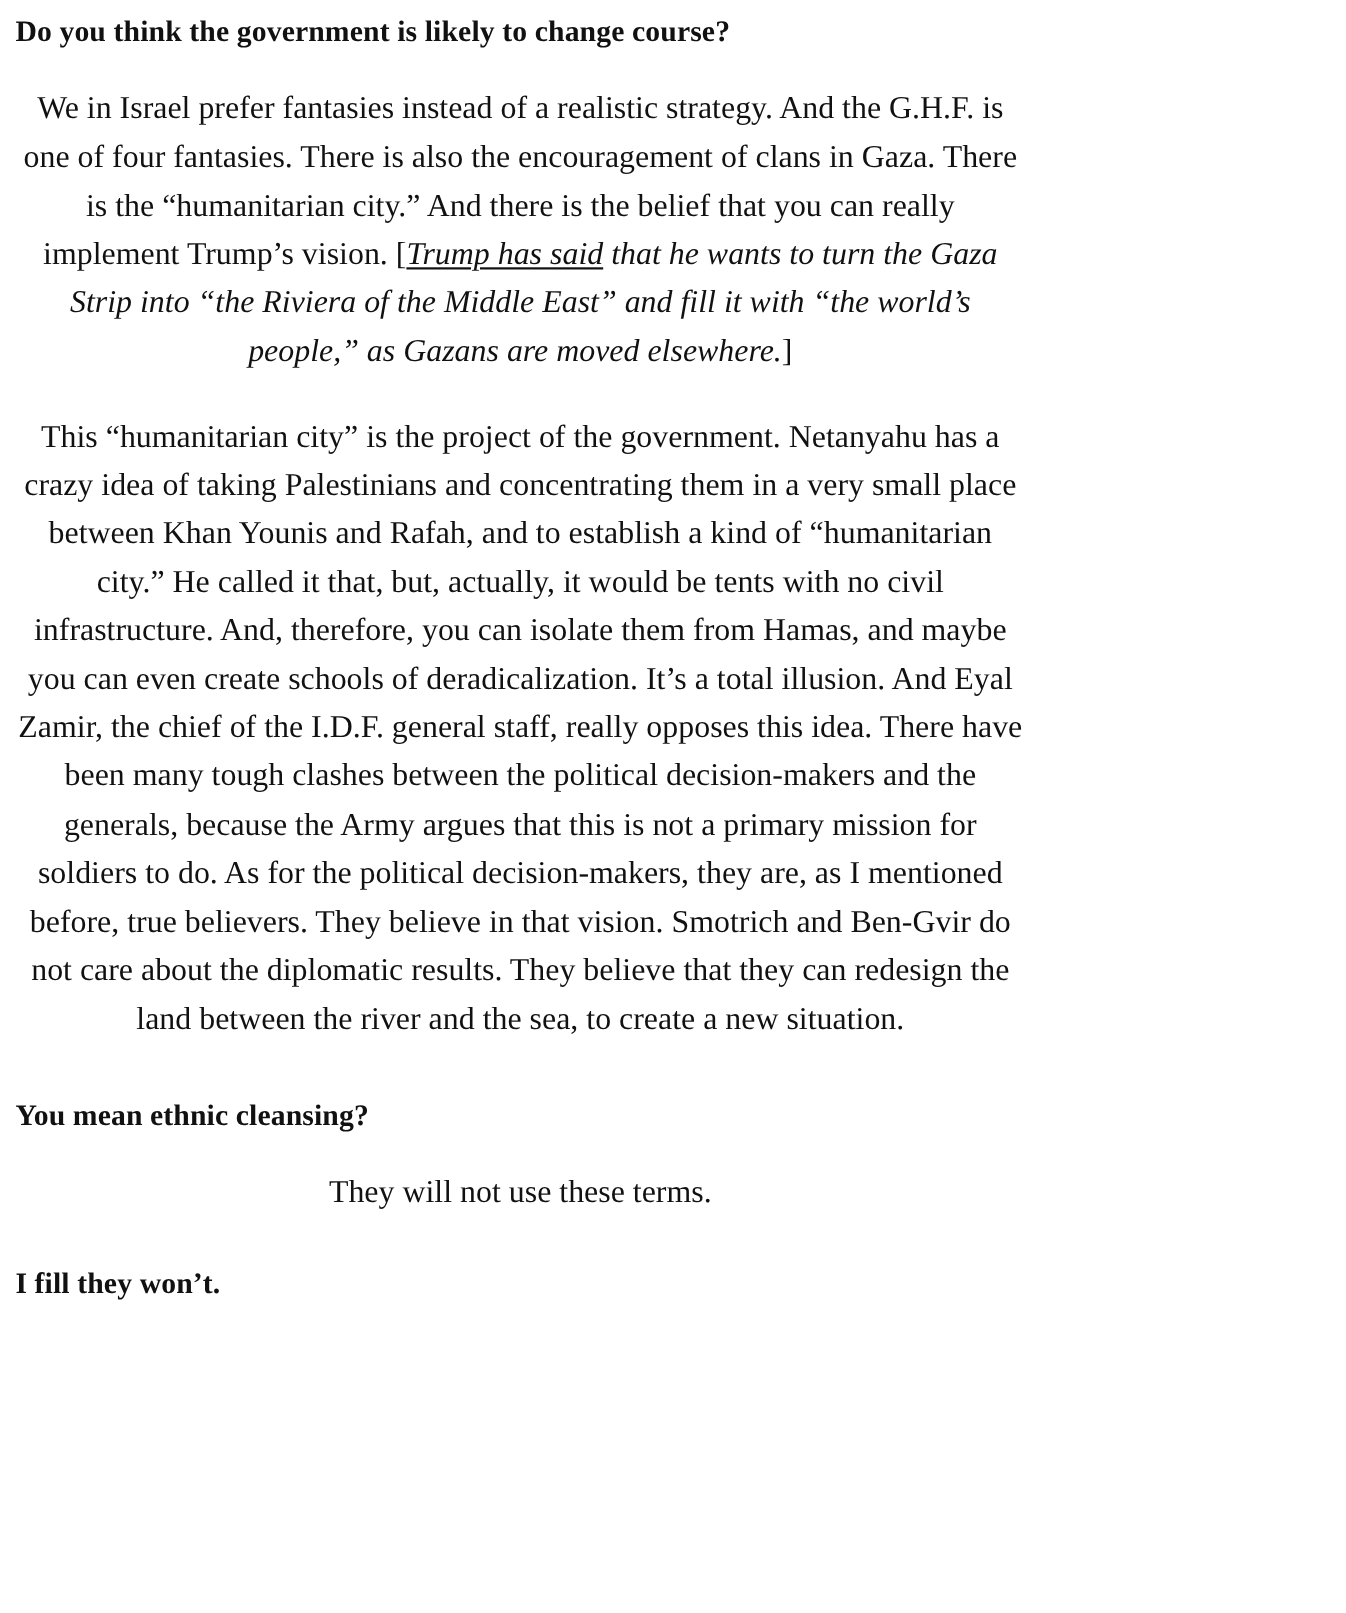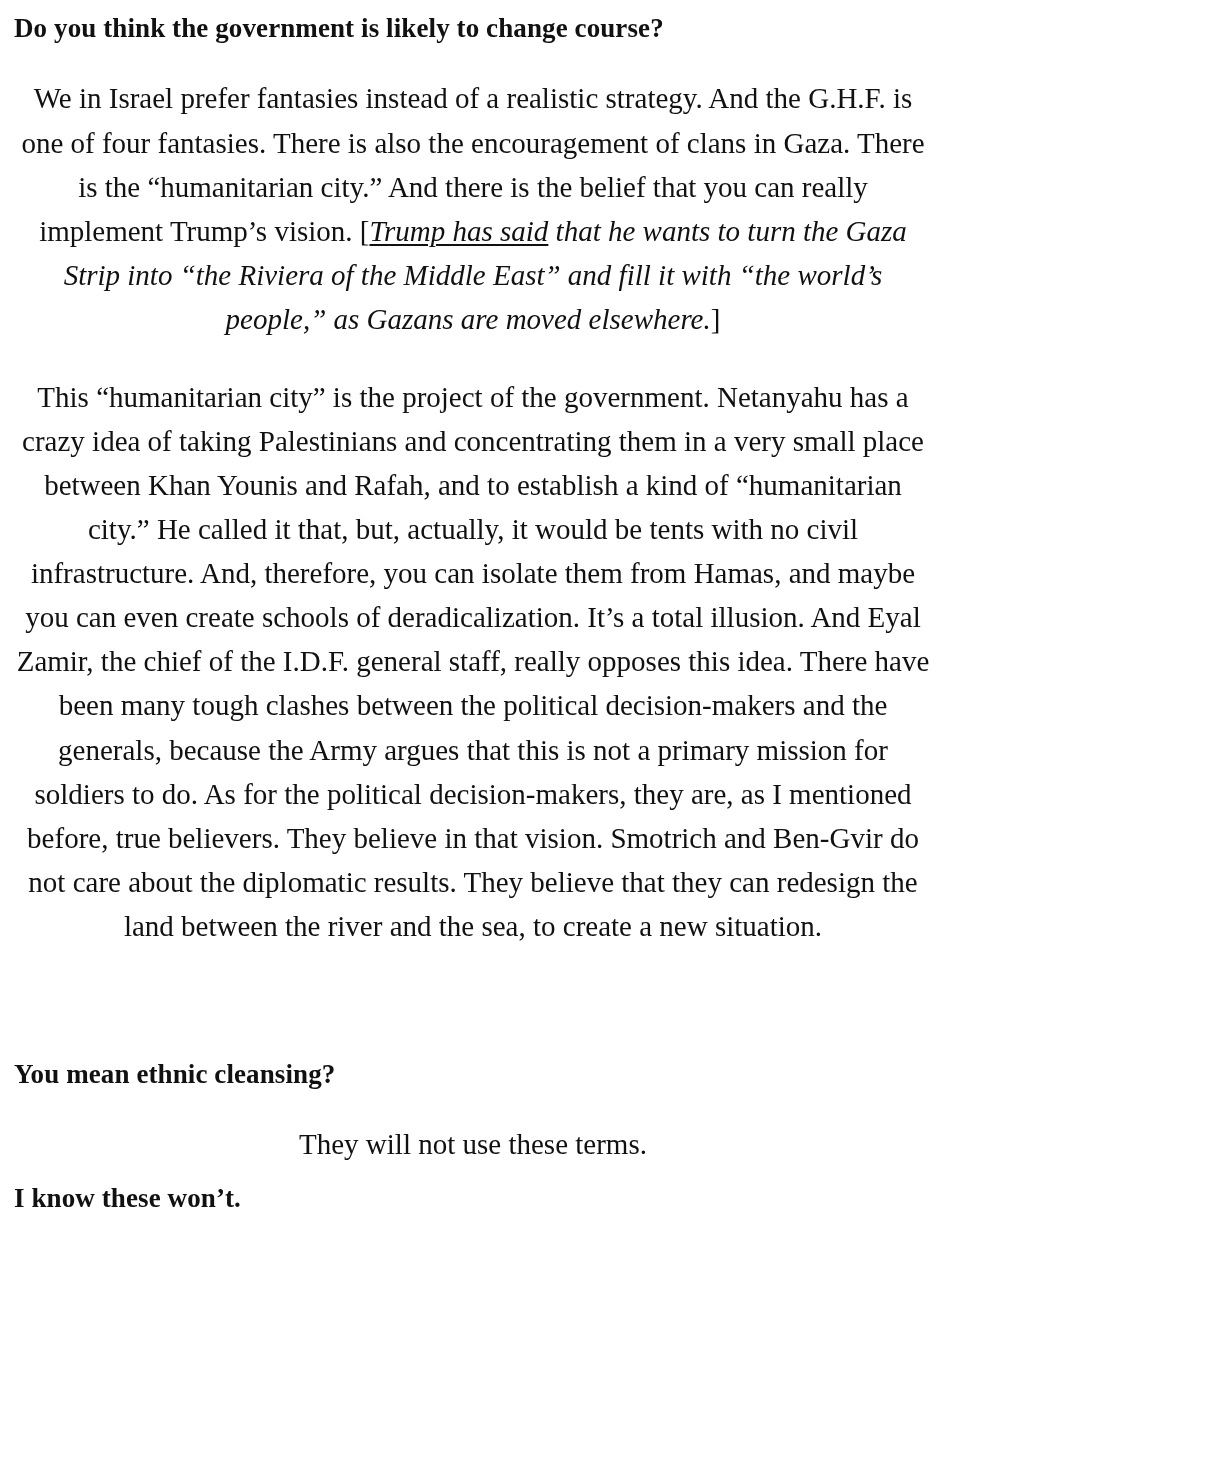--- a/index.html
+++ b/index.html
@@ -20,30 +20,30 @@
     padding: 10px 60px 0 14px;
   }
   .q {
     font-weight: bold;
     font-size: 27px;
     line-height: 1.35;
     margin: 0 0 30px 0;
     letter-spacing: 0.1px;
   }
   .q.spaced-top {
-    margin-top: 108px;
+    margin-top: 48px;
   }
   .a {
     font-size: 29px;
     line-height: 1.52;
     margin: 0 0 34px 0;
     text-align: center;
   }
   .a.tight {
-    margin-bottom: 14px;
+    margin-bottom: 42px;
   }
   .bracket-italic {
     font-style: italic;
   }
   a.inline-link {
     color: inherit;
     text-decoration: underline;
     text-underline-offset: 3px;
     font-style: italic;
   }
@@ -59,16 +59,16 @@
   <p class="q">Do you think the government is likely to change course?</p>
 
   <p class="a"><span>We in Israel prefer fantasies instead of a realistic strategy. And the G.H.F. is one of four fantasies. There is also the encouragement of clans in Gaza. There is the “humanitarian city.” And there is the belief that you can really implement Trump’s vision. [</span><a class="inline-link" href="#">Trump has said</a><span class="bracket-italic"> that he wants to turn the Gaza Strip into “the Riviera of the Middle East” and fill it with “the world’s people,” as Gazans are moved elsewhere.</span><span>]</span></p>
 
   <p class="a">This “humanitarian city” is the project of the government. Netanyahu has a crazy idea of taking Palestinians and concentrating them in a very small place between Khan Younis and Rafah, and to establish a kind of “humanitarian city.” He called it that, but, actually, it would be tents with no civil infrastructure. And, therefore, you can isolate them from Hamas, and maybe you can even create schools of deradicalization. It’s a total illusion. And Eyal Zamir, the chief of the I.D.F. general staff, really opposes this idea. There have been many tough clashes between the political decision-makers and the generals, because the Army argues that this is not a primary mission for soldiers to do. As for the political decision-makers, they are, as I mentioned before, true believers. They believe in that vision. Smotrich and Ben-Gvir do not care about the diplomatic results. They believe that they can redesign the land between the river and the sea, to create a new situation.</p>
 
   <p class="q spaced-top">You mean ethnic cleansing?</p>
 
   <p class="a tight">They will not use these terms.</p>
 
-  <p class="q">I know these won’t.</p>
+  <p class="q">I fill they won’t.</p>
 
 
 </div>
 
 </body></html>

